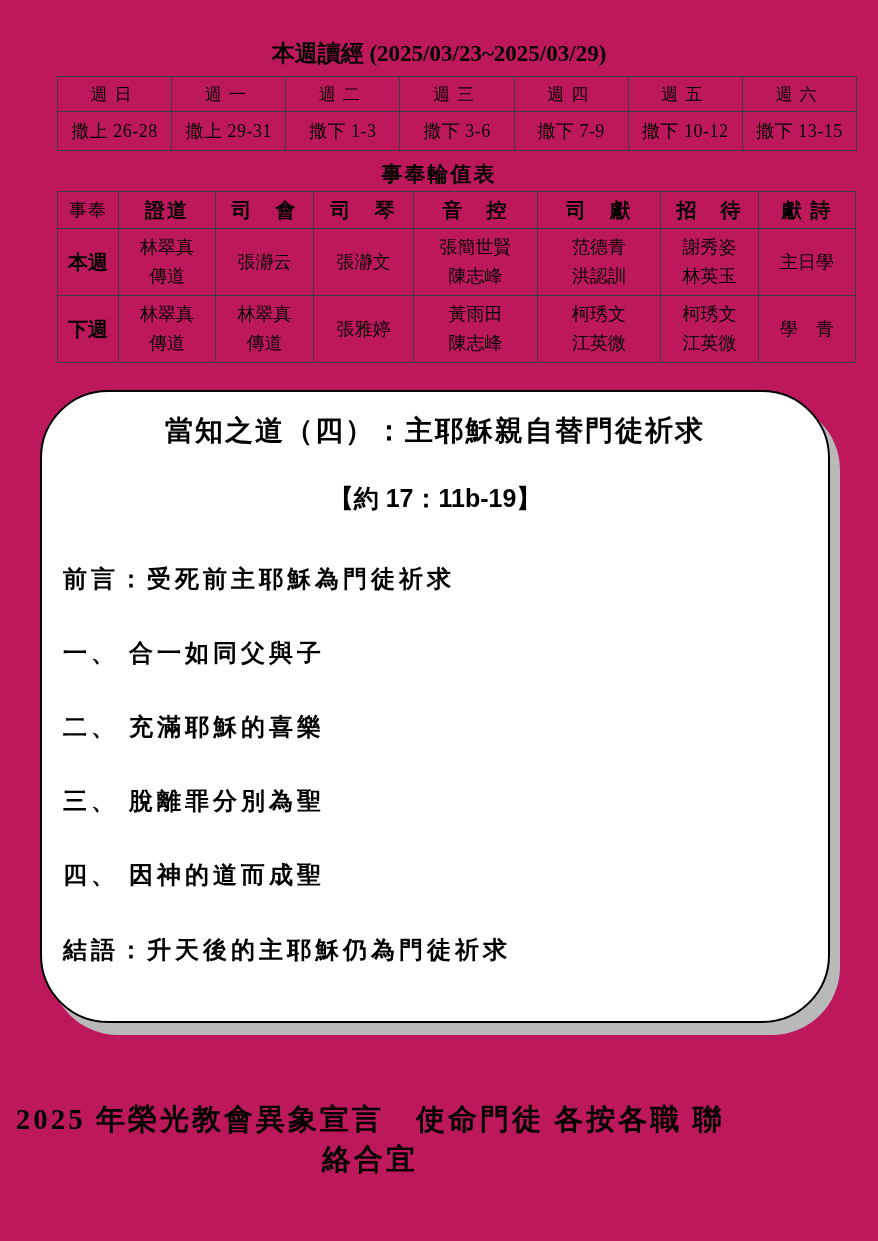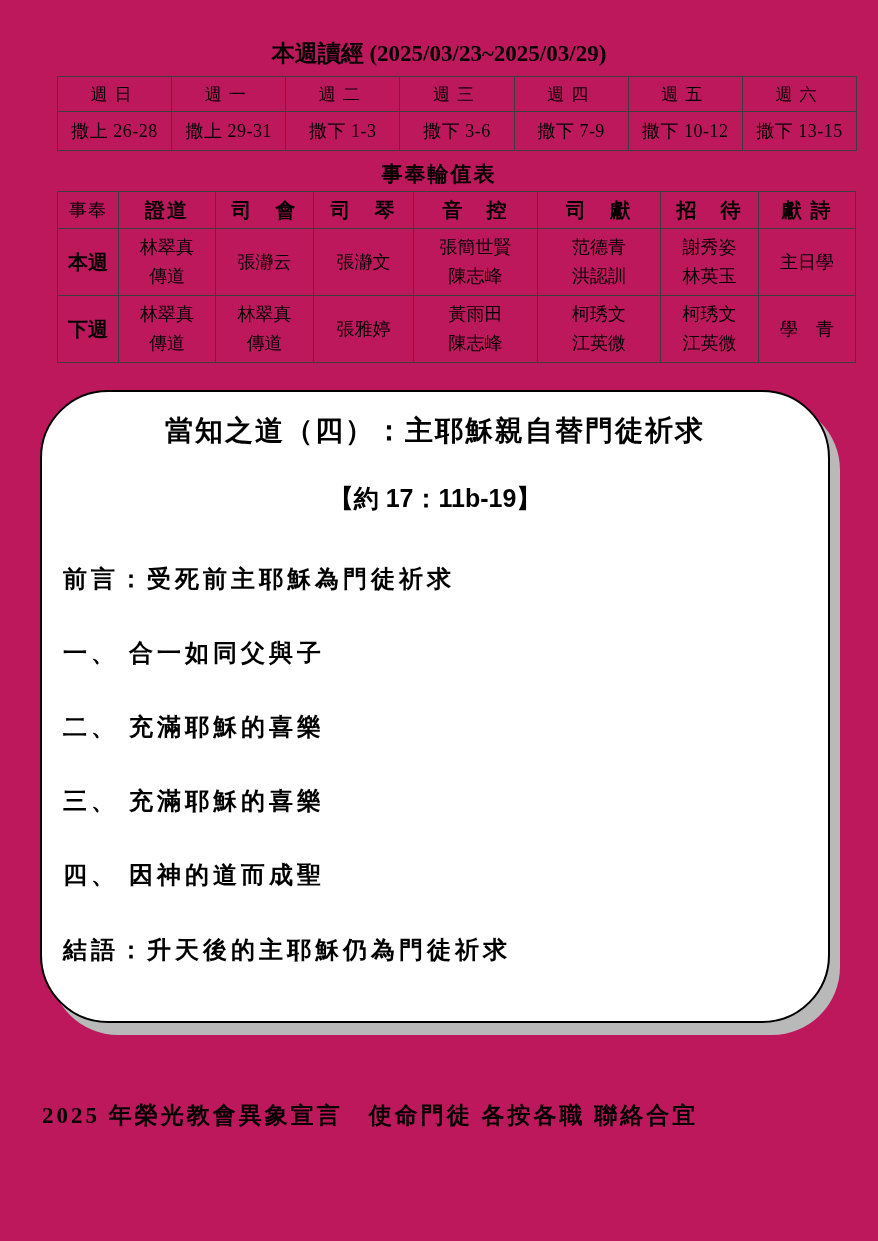--- a/index.html
+++ b/index.html
@@ -69,21 +69,21 @@
   .ol-0 { top: 171px; }
   .ol-1 { top: 245px; }
   .ol-2 { top: 319px; }
   .ol-3 { top: 393px; }
   .ol-4 { top: 467px; }
   .ol-5 { top: 542px; }
 
   
   .footer-line {
     position: absolute; top: 1100px; left: 0; width: 740px;
-    text-align: center; font-size: 23px; font-weight: bold; letter-spacing: 3px;
+    text-align: center; font-size: 29px; font-weight: bold; letter-spacing: 3px;
   }
 </style>
 </head>
 <body>
 
 <div class="page">
 
   <div class="reading-title">本週讀經 (2025/03/23~2025/03/29)</div>
 
   <table class="t1">
@@ -164,20 +164,20 @@
     </tr>
   </tbody>
     </table>
 
   <div class="sermon-box">
     <div class="sermon-title">當知之道（四）：主耶穌親自替門徒祈求</div>
     <div class="sermon-scripture">【約 17：11b-19】</div>
     <div class="outline-line ol-0">前言：受死前主耶穌為門徒祈求</div>
     <div class="outline-line ol-1">一、 合一如同父與子</div>
     <div class="outline-line ol-2">二、 充滿耶穌的喜樂</div>
-    <div class="outline-line ol-3">三、 充滿耶穌的喜樂</div>
+    <div class="outline-line ol-3">三、 脫離罪分別為聖</div>
     <div class="outline-line ol-4">四、 因神的道而成聖</div>
     <div class="outline-line ol-5">結語：升天後的主耶穌仍為門徒祈求</div>
   </div>
 
   <div class="footer-line">2025 年榮光教會異象宣言　使命門徒 各按各職 聯絡合宜</div>
 
 </div>
 
 </body></html>

